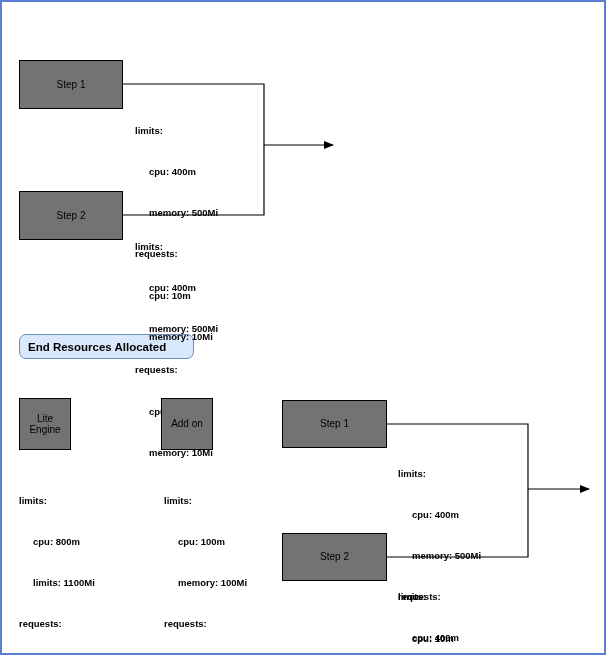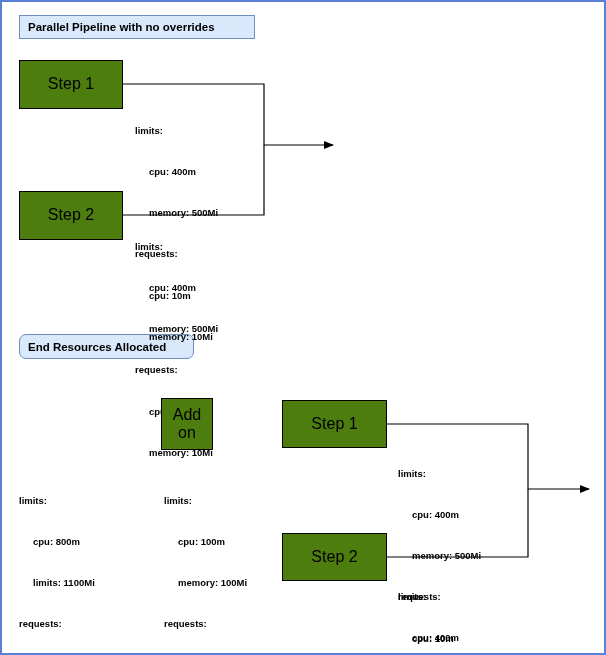--- a/index.html
+++ b/index.html
@@ -29,27 +29,27 @@
     font-weight: bold;
     color: #000000;
     display: flex;
     align-items: center;
     padding: 0 8px;
     box-sizing: border-box;
     white-space: nowrap;
   }
   .node-box {
     position: absolute;
-    background: #4d7c0f;
+    background: #737373;
     border: 1px solid #000000;
     display: flex;
     align-items: center;
     justify-content: center;
     text-align: center;
-    font-size: 16px;
+    font-size: 10px;
     color: #000000;
     box-sizing: border-box;
     line-height: 1.15;
   }
   .res-block {
     position: absolute;
     font-size: 9.5px;
     color: #000000;
     line-height: 1.45;
     white-space: pre;
@@ -83,23 +83,20 @@
       </marker>
     </defs>
 
     <path d="M121,82 L262,82 L262,143 L331,143" fill="none" stroke="#000000" stroke-width="1.2" marker-end="url(#arrow)"></path>
     <path d="M121,213 L262,213 L262,143" fill="none" stroke="#000000" stroke-width="1.2"></path>
 
     <path d="M385,422 L526,422 L526,487 L587,487" fill="none" stroke="#000000" stroke-width="1.2" marker-end="url(#arrow)"></path>
     <path d="M385,555 L526,555 L526,487" fill="none" stroke="#000000" stroke-width="1.2"></path>
   </svg>
 
-  <div class="section-title" style="left:17px; top:13px; width:236px; height:24px;">
-    <span>Parallel Pipeline with no overrides</span>
-  </div>
 
   <div class="section-title" style="left:17px; top:332px; width:175px; height:25px;border-radius:7px;">
     <span>End Resources Allocated</span>
   </div>
 
   <div class="node-box" style="left:17px; top:58px; width:104px; height:49px;">
     <span>Step 1</span>
   </div>
 
   <div class="node-box" style="left:17px; top:189px; width:104px; height:49px;">
@@ -117,20 +114,24 @@
 
   <div class="res-block" style="left:133px; top:210px;">
     <span class="label">limits:</span>
     <span class="indent">cpu: 400m</span>
     <span class="indent">memory: 500Mi</span>
     <span class="label">requests:</span>
     <span class="indent">cpu: 10m</span>
     <span class="indent">memory: 10Mi</span>
   </div>
 
+  <div class="node-box" style="left:17px; top:396px; width:52px; height:52px; white-space:pre-line;">
+    <span>Lite
+Engine</span>
+  </div>
 
   <div class="node-box" style="left:159px; top:396px; width:52px; height:52px;">
     <span>Add on</span>
   </div>
 
   <div class="node-box" style="left:280px; top:398px; width:105px; height:48px;">
     <span>Step 1</span>
   </div>
 
   <div class="node-box" style="left:280px; top:531px; width:105px; height:48px;">

